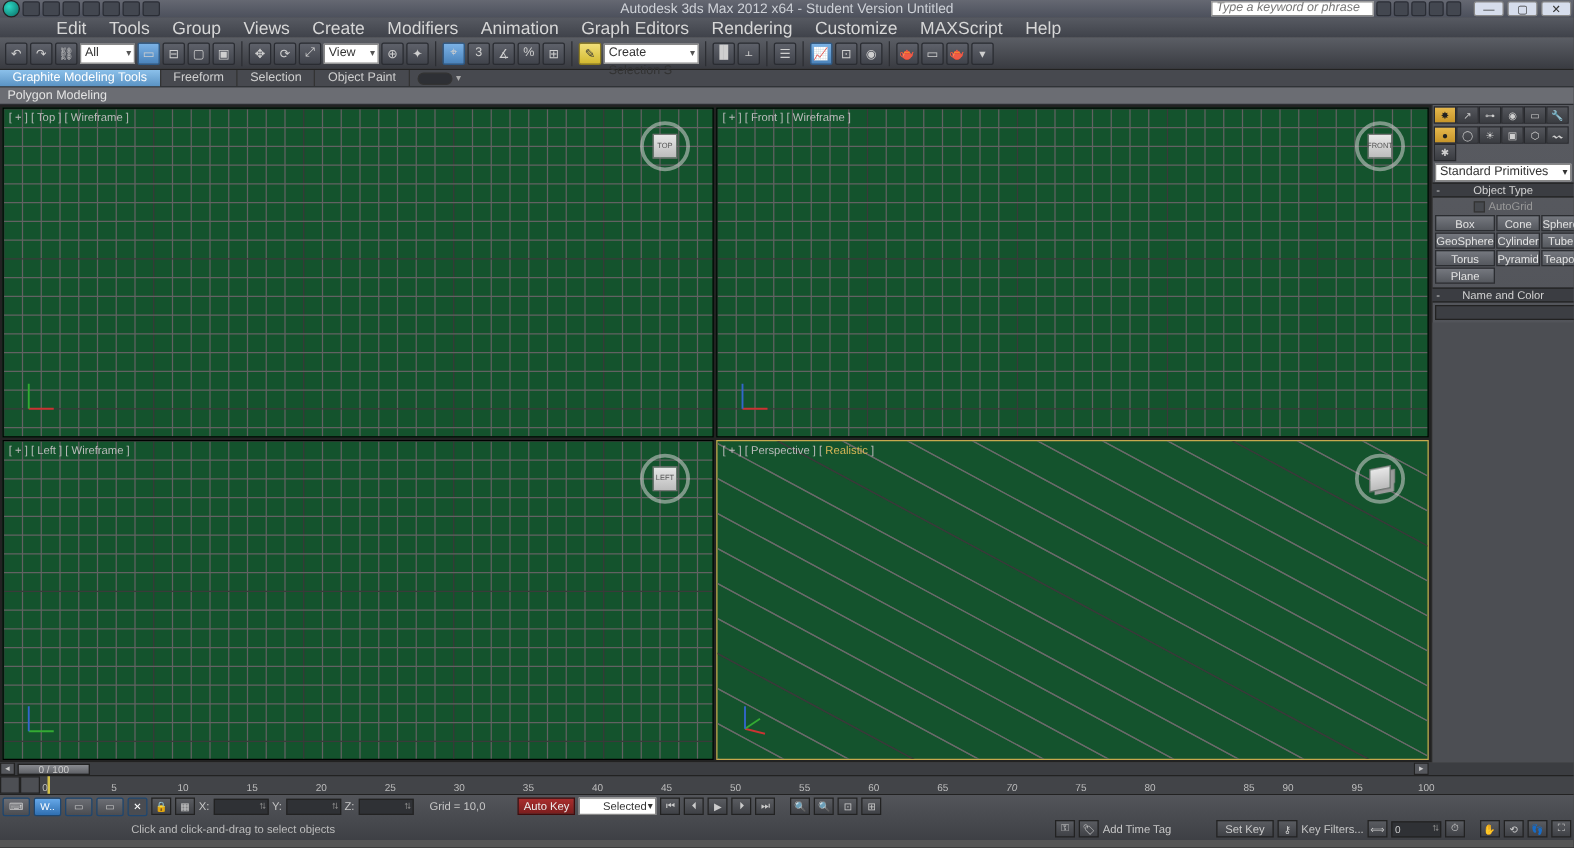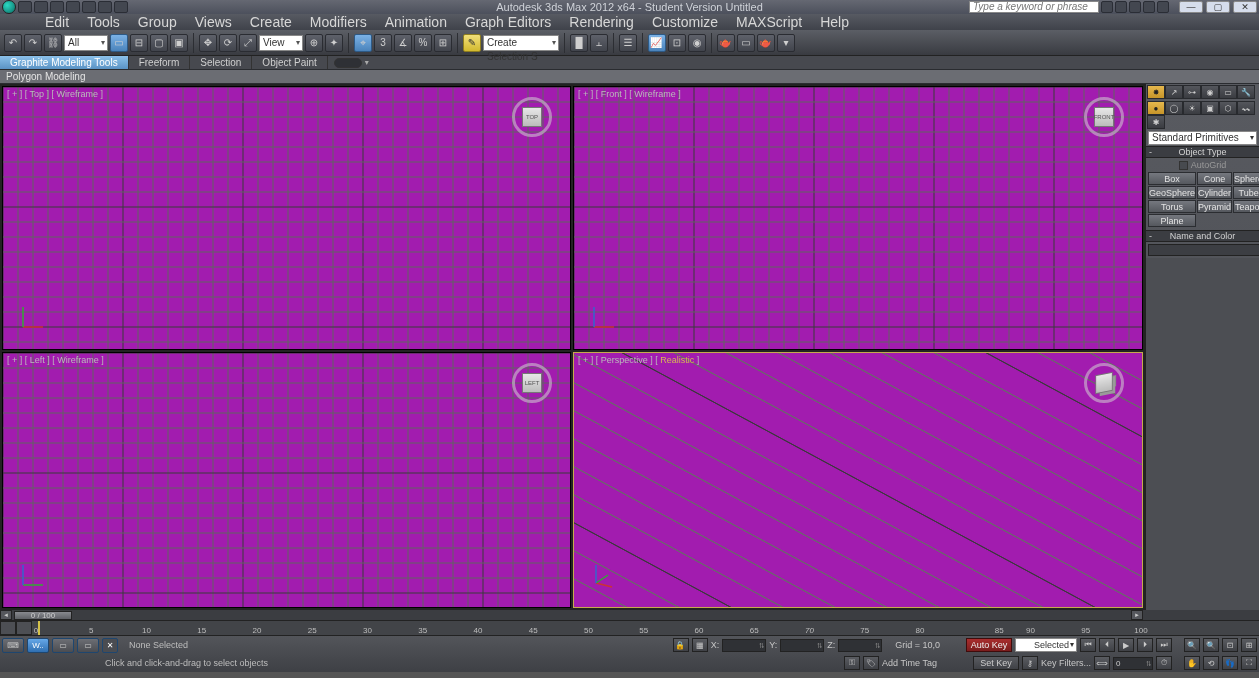--- a/index.html
+++ b/index.html
@@ -36,21 +36,21 @@
 .rtab.active { background: linear-gradient(#8bc0ea,#5a93c4); color: #fff; }
 .rdrop { margin-left: 6px; display: flex; align-items: center; gap: 3px; }
 .rdrop .pill { width: 28px; height: 10px; border: 1px solid #333; border-radius: 5px; background: #2e3035; }
 
 
 .ribbonpanel { height: 14px; background: #6b6d73; display: flex; align-items: center; padding-left: 6px; font-size: 10px; color: #e4e4e4; border-bottom: 1px solid #2a2c30; }
 
 
 .workspace { position: relative; height: 526px; display: flex; }
 .viewports { flex: 1; display: grid; grid-template-columns: 569px 1fr; grid-template-rows: 264px 1fr; gap: 2px; background: #222; padding: 2px; }
-.vp { background: #a21caf; position: relative; overflow: hidden; border: 1px solid #000; }
+.vp { background: #14532d; position: relative; overflow: hidden; border: 1px solid #000; }
 .vp.active { border: 1px solid #c7a94e; }
 .vp .label { position: absolute; top: 2px; left: 4px; font-size: 9px; color: #bbb; z-index: 2; }
 .vp .label .realistic { color: #d7b656; }
 .vp .grid { position: absolute; inset: 0; }
 .vp .grid line { stroke: #626262; stroke-width: 1; }
 .vp .grid line.major { stroke: #3a3a3a; }
 .vp .axis { position: absolute; bottom: 18px; left: 16px; width: 28px; height: 28px; }
 .vcube { position: absolute; top: 10px; right: 18px; width: 40px; height: 40px; display: flex; align-items: center; justify-content: center; }
 .vcube .ring { width: 40px; height: 40px; border: 3px solid rgba(210,210,210,0.55); border-radius: 50%; display: flex; align-items: center; justify-content: center; }
 .vcube .cubeface { width: 20px; height: 20px; background: linear-gradient(#e7e7e7,#bcbcbc); border: 1px solid #777; font-size: 6px; color: #555; display: flex; align-items: center; justify-content: center; }
@@ -601,21 +601,20 @@
     </div>
 </div>
 
 <div class="status">
   <div class="row">
     <div class="taskslot g">⌨</div>
     <div class="taskslot">W..</div>
     <div class="taskslot g">▭</div>
     <div class="taskslot g">▭</div>
     <div class="taskslot close">✕</div>
-    <div class="wide">None Selected</div>
     <div class="btnsm">🔒</div>
     <div class="btnsm">▦</div>
     <span class="lbl">X:</span>
       <div class="spin"></div>
     <span class="lbl">Y:</span>
       <div class="spin"></div>
     <span class="lbl">Z:</span>
       <div class="spin"></div>
     <span class="lbl" style="margin-left:10px">Grid = 10,0</span>
     <div style="flex:0 0 20px"></div>

